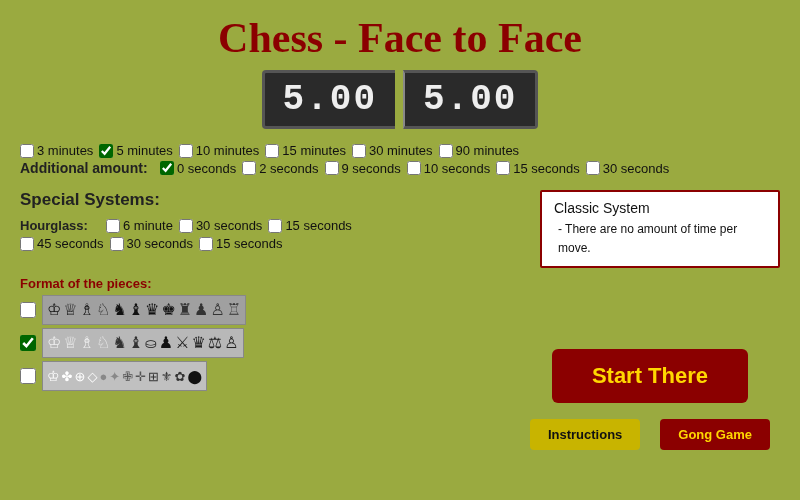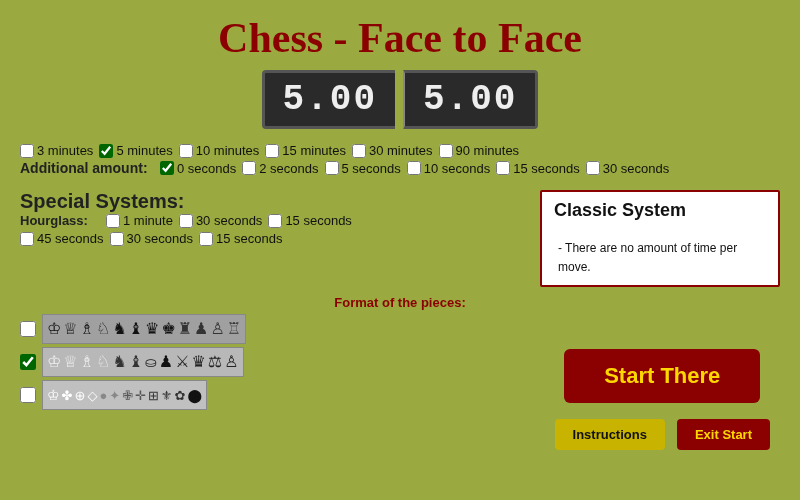--- a/index.html
+++ b/index.html
@@ -87,23 +87,23 @@
     .special-systems {
       padding: 8px 20px 4px 20px;
       display: flex;
       gap: 20px;
     }
     .special-left {
       flex: 1;
     }
     .special-title {
       font-weight: bold;
-      font-size: 20px;
+      font-size: 17px;
       color: #222;
-      margin-bottom: 0;
+      margin-bottom: 8px;
     }
     .special-row {
       display: flex;
       align-items: center;
       margin-bottom: 3px;
       font-size: 13px;
     }
     .special-row-label {
       width: 86px;
       font-weight: bold;
@@ -112,23 +112,23 @@
     .special-right {
       width: 240px;
       background: #fff;
       border: 2px solid #8b0000;
       border-radius: 2px;
       padding: 8px 12px;
       font-size: 13px;
       color: #111;
     }
     .classic-title {
-      font-weight: bold;
-      font-size: 18px;
-      margin-bottom: 18px;
+      font-weight: normal;
+      font-size: 14px;
+      margin-bottom: 4px;
     }
     .classic-item {
       margin-left: 4px;
       line-height: 1.6;
       font-size: 12px;
     }
 
     
     .format-section {
       padding: 4px 20px;
@@ -136,21 +136,20 @@
       gap: 20px;
     }
     .format-left {
       flex: 1;
     }
     .format-label {
       color: #8b0000;
       font-size: 13px;
       font-weight: bold;
       margin-bottom: 4px;
-      text-align: center;
     }
     .piece-row {
       display: flex;
       align-items: center;
       margin-bottom: 3px;
     }
     .piece-row-checkbox {
       width: 16px;
       height: 16px;
       margin-right: 6px;
@@ -187,21 +186,21 @@
       border-radius: 6px;
       font-size: 22px;
       font-weight: bold;
       padding: 14px 40px;
       cursor: pointer;
       font-family: Arial, sans-serif;
     }
 
     .bottom-buttons {
       display: flex;
-      gap: 12px;
+      gap: 20px;
     }
     .bottom-btn {
       background: #8b0000;
       color: #ffd700;
       border: none;
       border-radius: 4px;
       font-size: 13px;
       font-weight: bold;
       padding: 8px 18px;
       cursor: pointer;
@@ -262,21 +261,21 @@
     <div class="option-item">
         <input type="checkbox" checked="" class="cb-checked" style="">
         <label>0 seconds</label>
       </div>
     <div class="option-item">
         <input type="checkbox" class="cb-checked" style="">
         <label>2 seconds</label>
       </div>
     <div class="option-item">
         <input type="checkbox" class="cb-checked" style="">
-        <label>5 seconds</label>
+        <label>9 seconds</label>
       </div>
     <div class="option-item">
         <input type="checkbox" class="cb-checked" style="">
         <label>10 seconds</label>
       </div>
     <div class="option-item">
         <input type="checkbox" class="cb-checked" style="">
         <label>15 seconds</label>
       </div>
     <div class="option-item">
@@ -286,21 +285,21 @@
   </div>
 </div>
 
 <div class="special-systems">
   <div class="special-left">
     <div class="special-title">Special Systems:</div>
     <div class="special-row">
       <span class="special-row-label">Hourglass:</span>
       <div class="option-item">
           <input type="checkbox" class="cb-checked" style="">
-          <label>1 minute</label>
+          <label>6 minute</label>
         </div>
       <div class="option-item">
           <input type="checkbox" class="cb-checked" style="">
           <label>30 seconds</label>
         </div>
       <div class="option-item">
           <input type="checkbox" class="cb-checked" style="">
           <label>15 seconds</label>
         </div>
     </div>
@@ -382,15 +381,15 @@
         <span class="piece-char" style="color:#111; font-size:13px;">⬤</span>
       </div>
     </div>
   </div>
 </div>
 
 <div class="right-panel">
   <button class="start-btn">Start There</button>
   <div class="bottom-buttons">
     <button class="bottom-btn instructions-btn">Instructions</button>
-    <button class="bottom-btn">Exit Start</button>
+    <button class="bottom-btn">Gong Game</button>
   </div>
 </div>
 
 </body></html>

